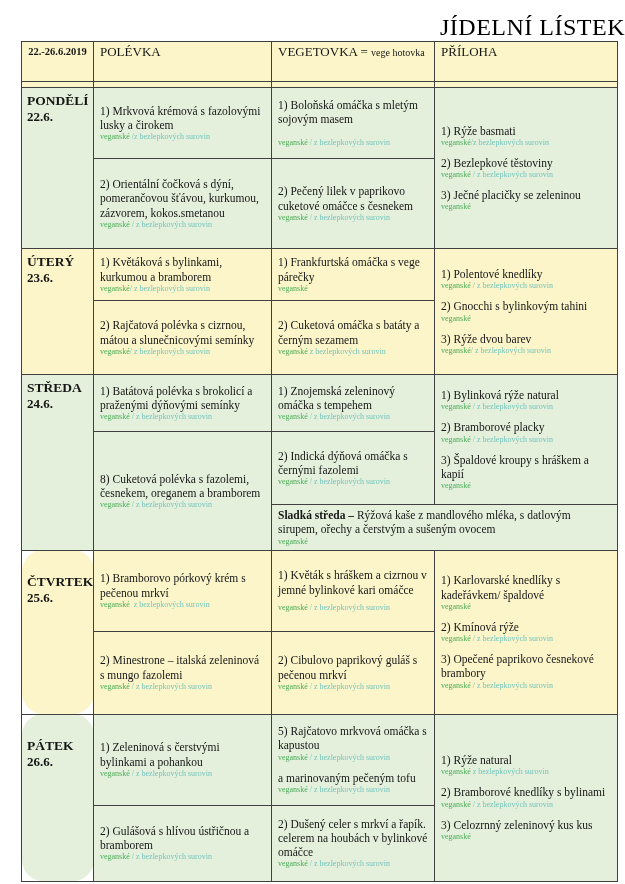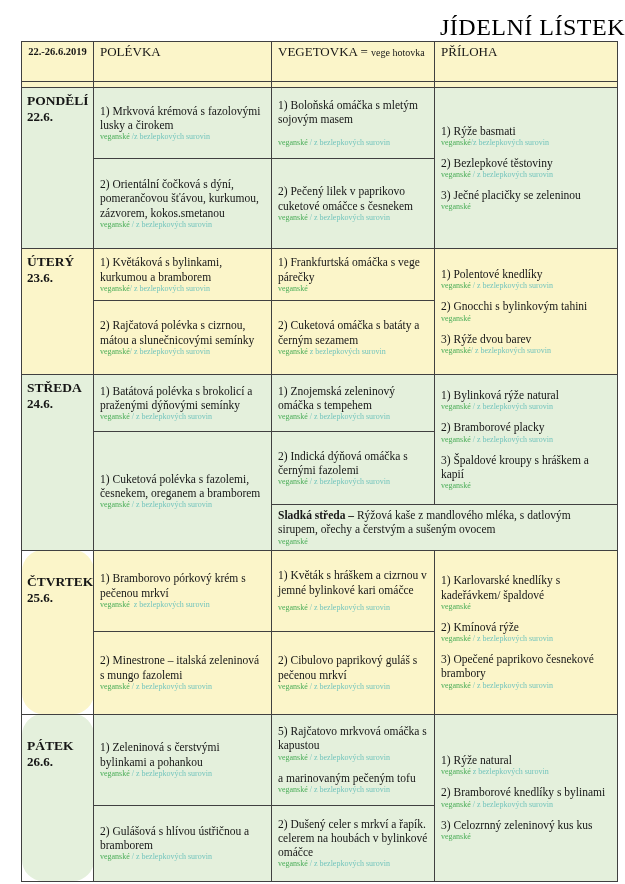--- a/index.html
+++ b/index.html
@@ -158,21 +158,21 @@
         <div class="note"><span class="v">veganské</span><span class="g"> / z bezlepkových surovin</span></div>
       </div>
       <div class="side-item">
         <div class="dish">3) Špaldové kroupy s hráškem a kapií</div>
         <div class="note"><span class="v">veganské</span><span class="g"></span></div>
       </div>
     </td>
   </tr>
   <tr style="height:73px">
     <td class="bg-g" rowspan="2">
-      <div class="dish">1) Cuketová polévka s fazolemi, česnekem, oreganem a bramborem</div>
+      <div class="dish">8) Cuketová polévka s fazolemi, česnekem, oreganem a bramborem</div>
       <div class="note"><span class="v">veganské</span><span class="g"> / z bezlepkových surovin</span></div>
     </td>
     <td class="bg-g">
       <div class="dish">2) Indická dýňová omáčka s černými fazolemi</div>
       <div class="note"><span class="v">veganské</span><span class="g"> / z bezlepkových surovin</span></div>
     </td>
   </tr>
   <tr style="height:43px">
     <td class="bg-g" colspan="2">
       <div class="dish"><span class="sweet-label">Sladká středa –</span><span>  Rýžová kaše z mandlového mléka, s datlovým sirupem, ořechy a čerstvým a sušeným ovocem</span></div>

